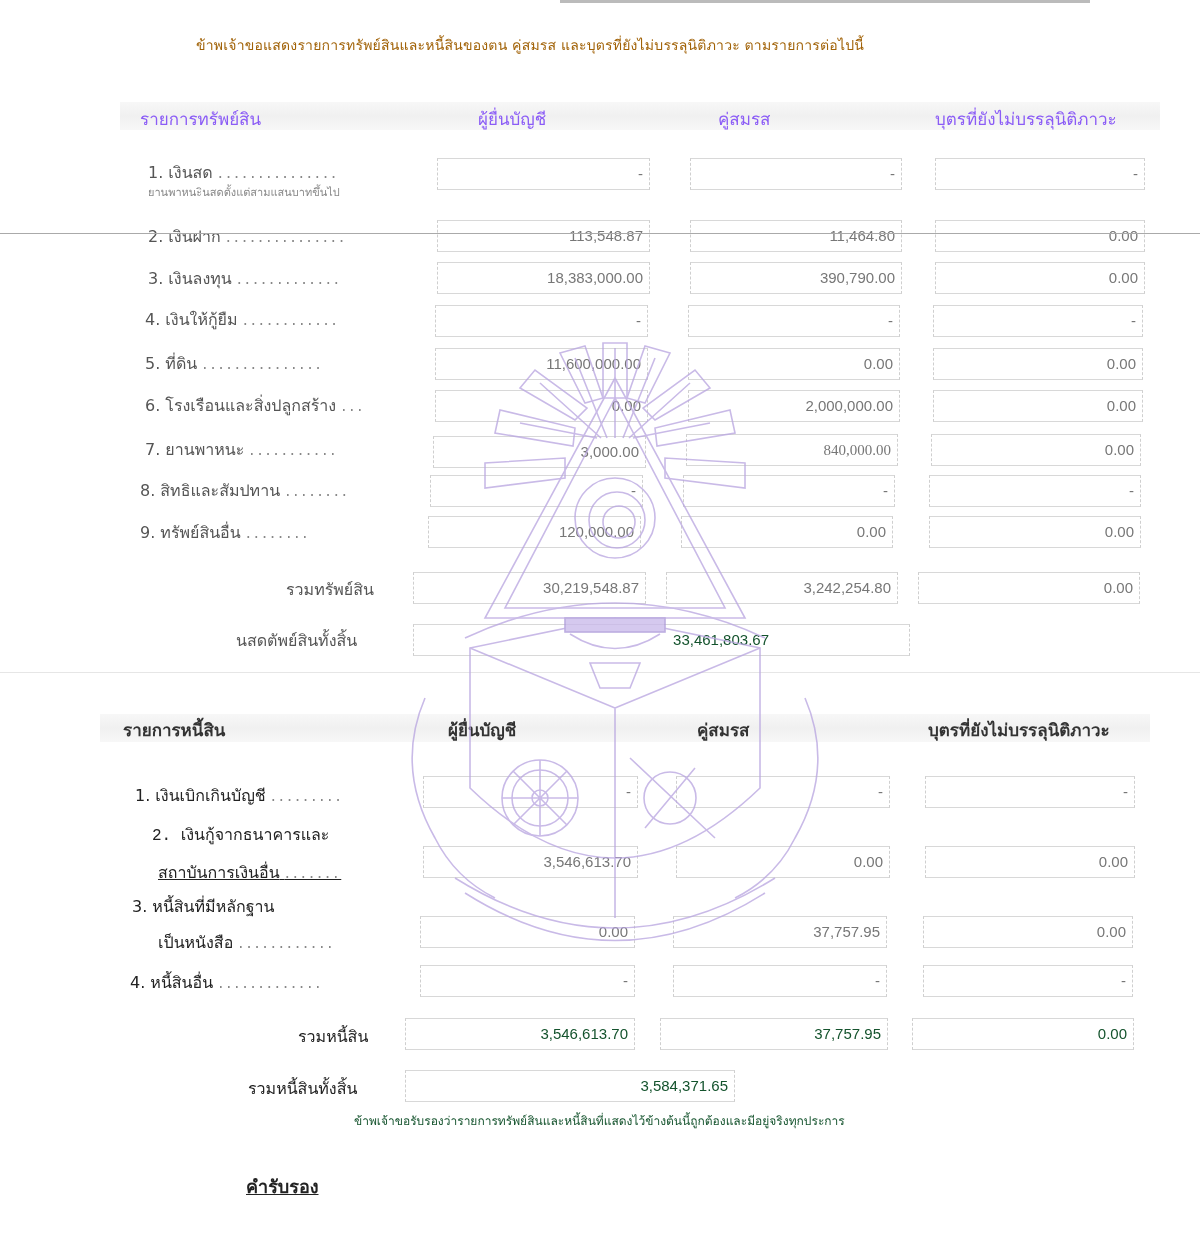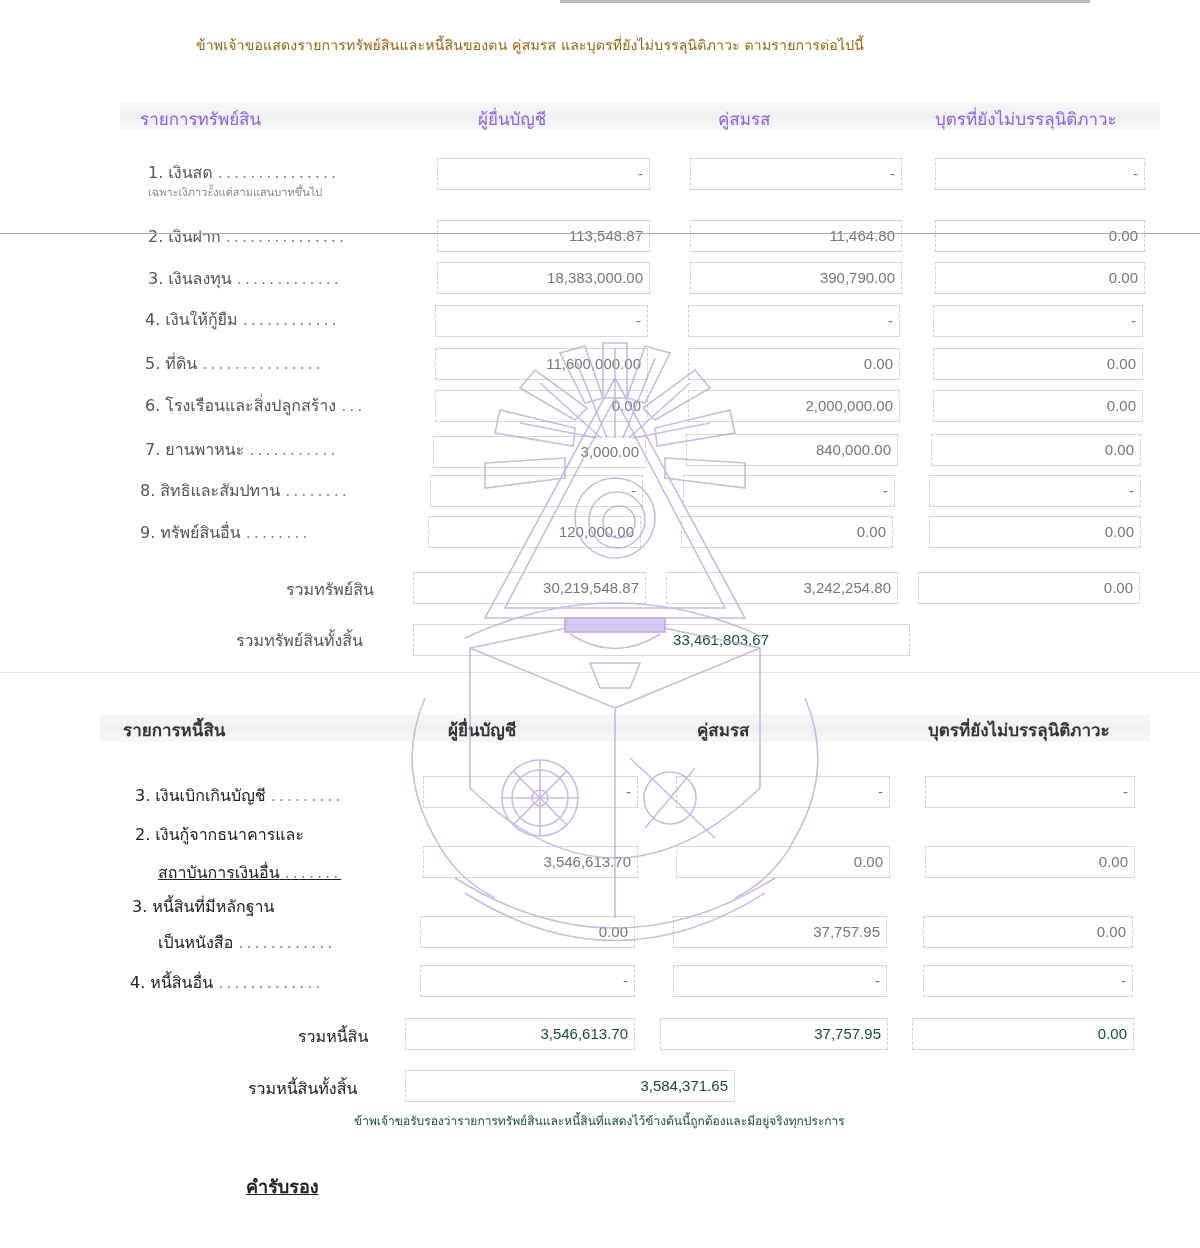--- a/index.html
+++ b/index.html
@@ -26,21 +26,21 @@
 <div class="top-rule"></div>
 <div class="intro">ข้าพเจ้าขอแสดงรายการทรัพย์สินและหนี้สินของตน คู่สมรส และบุตรที่ยังไม่บรรลุนิติภาวะ ตามรายการต่อไปนี้</div>
 
 <div class="hdr-band" style="left:120px;top:102px;width:1040px;"></div>
 <div class="hdr" style="left:140px;top:105px;">รายการทรัพย์สิน</div>
 <div class="hdr" style="left:478px;top:105px;">ผู้ยื่นบัญชี</div>
 <div class="hdr" style="left:718px;top:105px;">คู่สมรส</div>
 <div class="hdr" style="left:935px;top:105px;">บุตรที่ยังไม่บรรลุนิติภาวะ</div>
 
 <div class="label" style="left:148px;top:160px;"><span>1. เงินสด</span> <span class="dots">...............</span></div>
-<div class="sublabel" style="left:148px;top:183px;">เฉพาะเงิภาวะั้งแต่สามแสนบาทขึ้นไป</div>
+<div class="sublabel" style="left:148px;top:183px;">ยานพาหนะินสดตั้งแต่สามแสนบาทขึ้นไป</div>
 <div class="box" style="left:437px;top:158px;width:213px;">-</div>
 <div class="box" style="left:690px;top:158px;width:212px;">-</div>
 <div class="box" style="left:935px;top:158px;width:210px;">-</div>
 
 <div class="label" style="left:148px;top:224px;"><span>2. เงินฝาก</span> <span class="dots">...............</span></div>
 <div class="box" style="left:437px;top:220px;width:213px;">113,548.87</div>
 <div class="box" style="left:690px;top:220px;width:212px;">11,464.80</div>
 <div class="box" style="left:935px;top:220px;width:210px;">0.00</div>
 <div class="hline" style="left:0;top:233px;width:1200px;background:#aaa;"></div>
 
@@ -59,54 +59,54 @@
 <div class="box" style="left:688px;top:348px;width:212px;">0.00</div>
 <div class="box" style="left:933px;top:348px;width:210px;">0.00</div>
 
 <div class="label" style="left:145px;top:393px;"><span>6. โรงเรือนและสิ่งปลูกสร้าง</span> <span class="dots">...</span></div>
 <div class="box" style="left:435px;top:390px;width:213px;">0.00</div>
 <div class="box" style="left:688px;top:390px;width:212px;">2,000,000.00</div>
 <div class="box" style="left:933px;top:390px;width:210px;">0.00</div>
 
 <div class="label" style="left:145px;top:437px;"><span>7. ยานพาหนะ</span> <span class="dots">...........</span></div>
 <div class="box" style="left:433px;top:436px;width:213px;">3,000.00</div>
-<div class="box" style="left:686px;top:434px;width:212px;">840,000.00</div>
+<div class="box" style="left:686px;top:434px;width:212px;font-family:Liberation Serif, serif;">840,000.00</div>
 <div class="box" style="left:931px;top:434px;width:210px;">0.00</div>
 
 <div class="label" style="left:140px;top:478px;"><span>8. สิทธิและสัมปทาน</span> <span class="dots">........</span></div>
 <div class="box" style="left:430px;top:475px;width:213px;">-</div>
 <div class="box" style="left:683px;top:475px;width:212px;">-</div>
 <div class="box" style="left:929px;top:475px;width:212px;">-</div>
 
 <div class="label" style="left:140px;top:520px;text-align:right;"><span>9. ทรัพย์สินอื่น</span> <span class="dots">........</span></div>
 <div class="box" style="left:428px;top:516px;width:213px;">120,000.00</div>
 <div class="box" style="left:681px;top:516px;width:212px;">0.00</div>
 <div class="box" style="left:929px;top:516px;width:212px;">0.00</div>
 
 <div class="label" style="left:286px;top:577px;">รวมทรัพย์สิน</div>
 <div class="box" style="left:413px;top:572px;width:233px;">30,219,548.87</div>
 <div class="box" style="left:666px;top:572px;width:232px;">3,242,254.80</div>
 <div class="box" style="left:918px;top:572px;width:222px;">0.00</div>
 
-<div class="label" style="left:236px;top:628px;">รวมทรัพย์สินทั้งสิ้น</div>
+<div class="label" style="left:236px;top:628px;">นสดตัพย์สินทั้งสิ้น</div>
 <div class="box dark" style="left:413px;top:624px;width:497px;padding-right:140px;">33,461,803.67</div>
 <div class="hline" style="left:0;top:672px;width:1200px;background:#e6e6e6;"></div>
 
 <div class="hdr-band" style="left:100px;top:714px;width:1050px;"></div>
 <div class="hdr bold" style="left:123px;top:716px;">รายการหนี้สิน</div>
 <div class="hdr bold" style="left:448px;top:716px;">ผู้ยื่นบัญชี</div>
 <div class="hdr bold" style="left:697px;top:716px;">คู่สมรส</div>
 <div class="hdr bold" style="left:928px;top:716px;">บุตรที่ยังไม่บรรลุนิติภาวะ</div>
 
-<div class="label dark" style="left:135px;top:783px;"><span>3. เงินเบิกเกินบัญชี</span> <span class="dots">.........</span></div>
+<div class="label dark" style="left:135px;top:783px;"><span>1. เงินเบิกเกินบัญชี</span> <span class="dots">.........</span></div>
 <div class="box" style="left:423px;top:776px;width:215px;">-</div>
 <div class="box" style="left:676px;top:776px;width:214px;">-</div>
 <div class="box" style="left:925px;top:776px;width:210px;">-</div>
 
-<div class="label dark" style="left:135px;top:822px;">2. เงินกู้จากธนาคารและ</div>
+<div class="label dark" style="left:152px;top:822px;font-family:Liberation Mono, monospace;">2. เงินกู้จากธนาคารและ</div>
 <div class="label dark" style="left:158px;top:860px;text-decoration:underline;"><span>สถาบันการเงินอื่น</span> <span class="dots">.......</span></div>
 <div class="box" style="left:423px;top:846px;width:215px;">3,546,613.70</div>
 <div class="box" style="left:676px;top:846px;width:214px;">0.00</div>
 <div class="box" style="left:925px;top:846px;width:210px;">0.00</div>
 
 <div class="label dark" style="left:132px;top:894px;">3. หนี้สินที่มีหลักฐาน</div>
 <div class="label dark" style="left:158px;top:930px;"><span>เป็นหนังสือ</span> <span class="dots">............</span></div>
 <div class="box" style="left:420px;top:916px;width:215px;">0.00</div>
 <div class="box" style="left:673px;top:916px;width:214px;">37,757.95</div>
 <div class="box" style="left:923px;top:916px;width:210px;">0.00</div>

